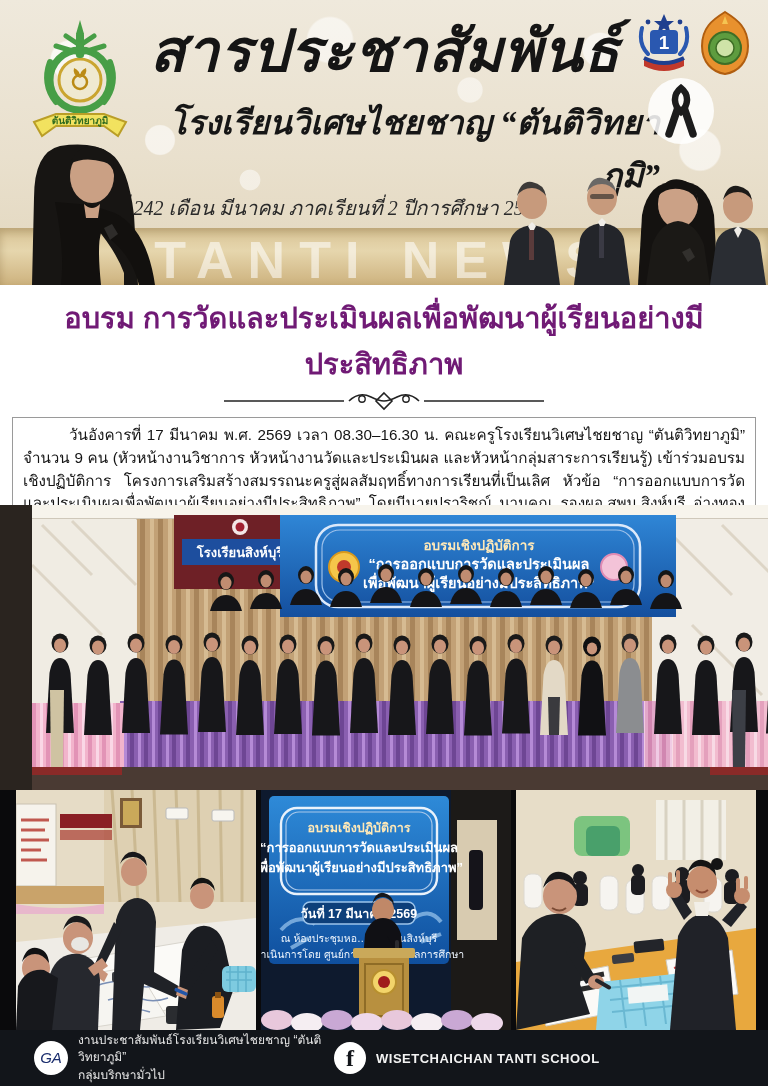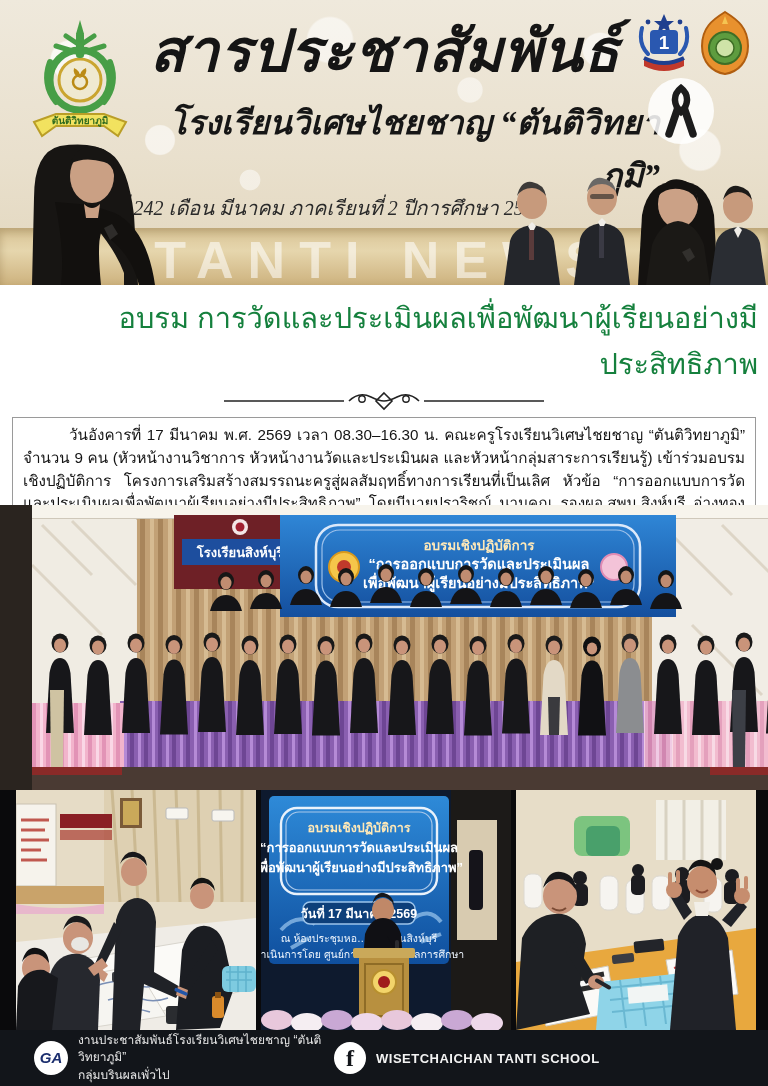--- a/index.html
+++ b/index.html
@@ -39,22 +39,22 @@
   .logo-left{position:absolute;left:26px;top:18px;}
   .logo-right-1{position:absolute;left:636px;top:12px;}
   .logo-right-2{position:absolute;left:698px;top:10px;}
   .ribbon-wrap{position:absolute;left:648px;top:78px;width:66px;height:66px;border-radius:50%;
     background:rgba(255,255,255,.85);display:flex;align-items:center;justify-content:center;}
   .director{position:absolute;left:0;top:132px;}
   .staff{position:absolute;right:0;top:168px;}
 
   
   .article{position:absolute;left:0;top:285px;width:768px;height:220px;background:#ffffff;}
-  .headline{margin:10px 10px 0;text-align:right;font-size:29px;font-weight:normal;
-    color:#15803d;font-family:"Liberation Sans","DejaVu Sans",sans-serif;}
+  .headline{margin:10px 10px 0;text-align:center;font-size:29px;font-weight:bold;
+    color:#701a75;font-family:"Liberation Sans","DejaVu Sans",sans-serif;}
   .divider{display:block;margin:2px auto 0;}
   .body-box{margin:4px 12px 0;border:1px solid #9a9a9a;padding:6px 10px 8px;
     font-size:15.2px;line-height:1.5;color:#141414;text-align:justify;}
   .body-box p{margin:0;text-indent:46px;}
 
   
   .group-photo{position:absolute;left:0;top:505px;width:768px;height:285px;background:#2a241f;padding-left:32px;}
   .photos-row{position:absolute;left:0;top:790px;width:768px;height:240px;background:#0a0a0c;}
   .photo{position:absolute;top:0;height:240px;overflow:hidden;background:#1a1a1a;}
   .photo.p1{left:16px;width:240px;}
@@ -62,21 +62,21 @@
   .photo.p3{left:516px;width:240px;}
 
   
   .footer{position:absolute;left:0;top:1030px;width:768px;height:56px;background:#12151a;
     display:flex;align-items:center;color:#f2f2f2;}
   .f-group{display:flex;align-items:center;gap:10px;}
   .f-left{margin-left:34px;width:300px;}
   .f-mid{width:220px;}
   .f-right{flex:1;}
   .badge-circle{width:34px;height:34px;border-radius:50%;background:#ffffff;color:#1b2e6e;
-    display:flex;align-items:center;justify-content:center;font-weight:bold;font-style:italic;
+    display:flex;align-items:center;justify-content:center;font-weight:normal;font-style:italic;
     font-size:15px;flex:0 0 auto;}
   .f-dept{font-size:12px;line-height:1.45;color:#e8e8e8;}
   .f-site{font-size:14px;font-weight:bold;letter-spacing:.5px;}
   .f-fb{font-size:13px;font-weight:bold;letter-spacing:.5px;}
   .fb-circle{width:32px;height:32px;border-radius:50%;background:#ffffff;color:#12151a;
     display:flex;align-items:center;justify-content:center;
     font-family:"Liberation Serif",serif;font-weight:bold;font-size:24px;flex:0 0 auto;}
   svg text{font-family:"Liberation Sans","DejaVu Sans",sans-serif;}
 </style>
 </head>
@@ -499,21 +499,21 @@
           <rect x="228" y="86" width="4" height="14" rx="2" fill="#c68d6e"></rect>
       </svg>
     </div>
   </div>
 
   <div class="footer">
     <div class="f-group f-left">
       <div class="badge-circle">GA</div>
       <div class="f-dept">
         <div>งานประชาสัมพันธ์โรงเรียนวิเศษไชยชาญ “ตันติวิทยาภูมิ”</div>
-        <div>กลุ่มบรินผลเพั่วไป</div>
+        <div>กลุ่มบริกษามั่วไป</div>
       </div>
     </div>
     <div class="f-group f-right">
       <div class="fb-circle">f</div>
       <span class="f-fb">WISETCHAICHAN TANTI SCHOOL</span>
     </div>
   </div>
 
 </div>
 

